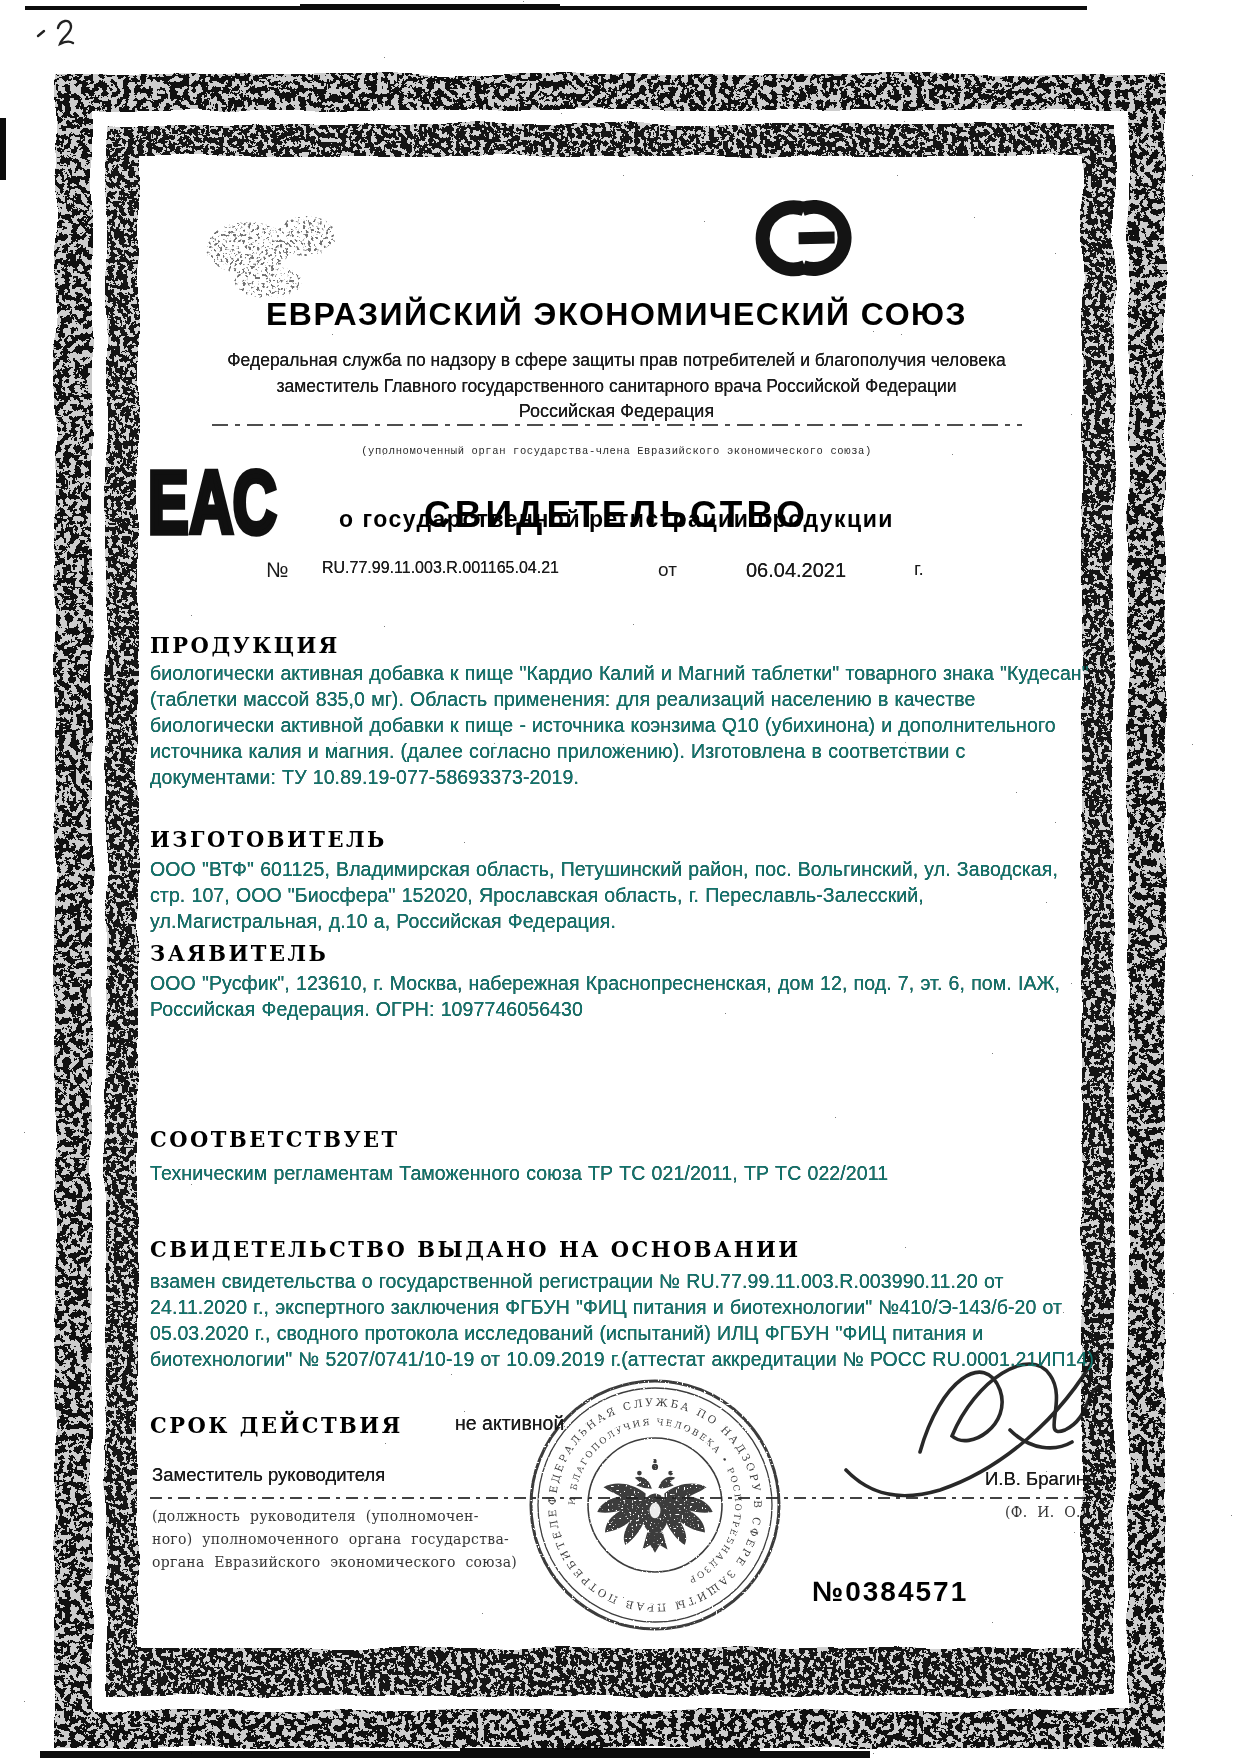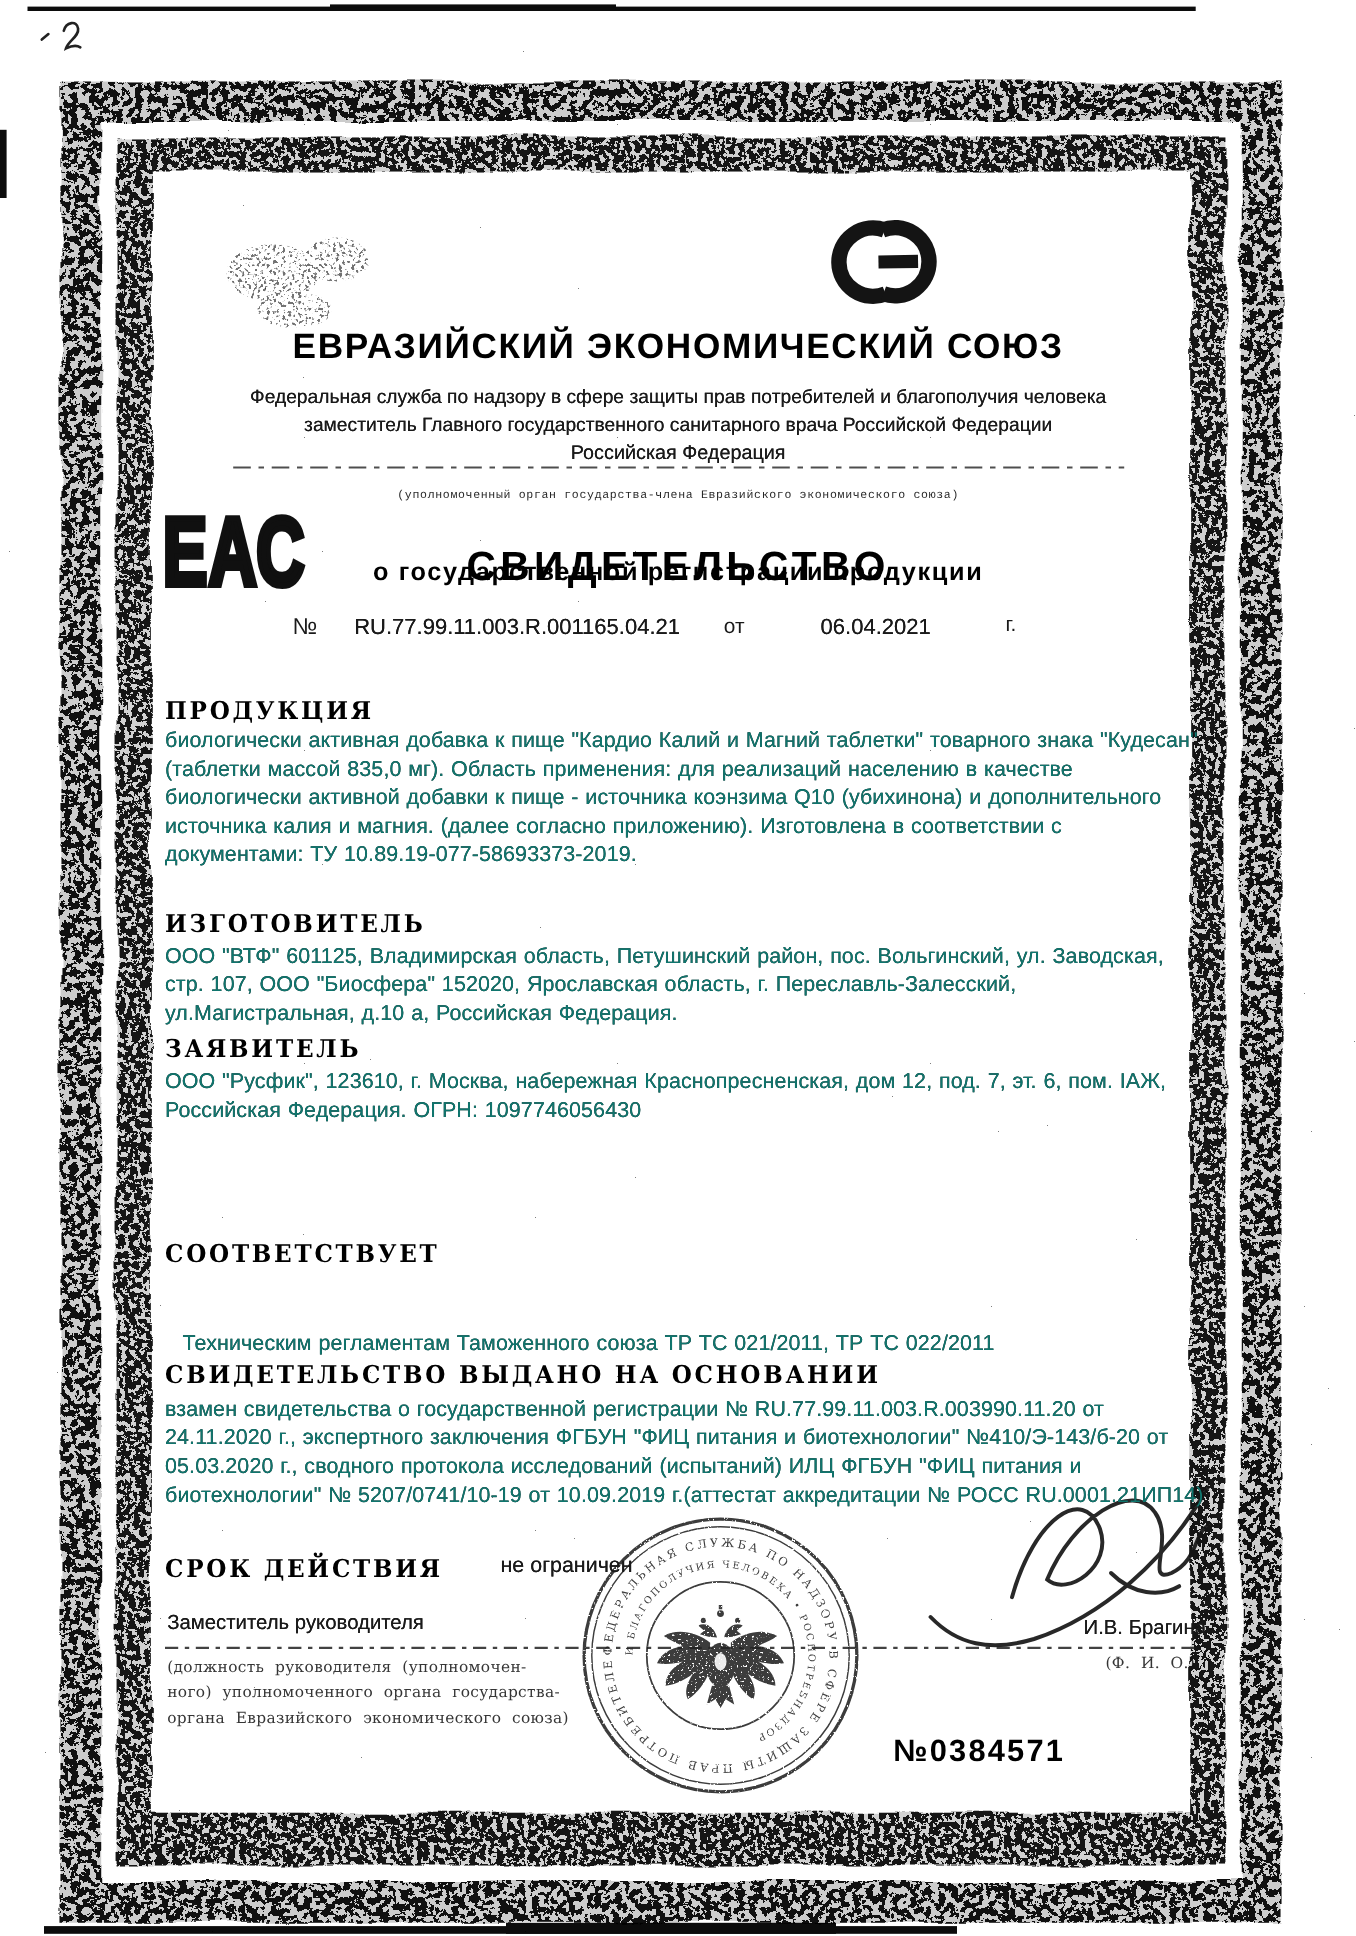--- a/index.html
+++ b/index.html
@@ -151,42 +151,42 @@
 
   <div class="abs ctr soft" style="top:445px;z-index:2;font-size:10.5px;letter-spacing:.6px;font-family:Liberation Mono, monospace;">(уполномоченный орган государства-члена Евразийского экономического союза)</div>
 
   <div class="abs eac" style="left:148px;top:452px;z-index:2;">ЕАС</div>
 
   <div class="abs ctr ser dist" style="top:471px;z-index:2;font-size:37px;font-weight:bold;letter-spacing:4px;margin-top:23px;">СВИДЕТЕЛЬСТВО</div>
 
   <div class="abs ctr ser dist" style="top:506px;z-index:2;font-size:23px;font-weight:bold;letter-spacing:1.5px;">о государственной регистрации продукции</div>
 
   <div class="abs ser" style="left:266px;top:558px;z-index:2;font-size:21px;">№</div>
-  <div class="abs san" style="left:322px;top:559px;z-index:2;font-size:20px;text-shadow:0 0 .3px #1a1a1a;text-align:center;">RU.77.99.11.003.R.001165.04.21</div>
+  <div class="abs san" style="left:322px;top:559px;z-index:2;font-size:16px;text-shadow:0 0 .3px #1a1a1a;text-align:center;">RU.77.99.11.003.R.001165.04.21</div>
   <div class="abs san" style="left:658px;top:559px;z-index:2;font-size:19px;">от</div>
   <div class="abs san" style="left:746px;top:559px;z-index:2;font-size:20px;text-shadow:0 0 .3px #1a1a1a;">06.04.2021</div>
   <div class="abs ser" style="left:914px;top:558px;z-index:2;font-size:19px;">г.</div>
 
   <div class="abs hd dist" style="left:150px;top:632px;z-index:2;">ПРОДУКЦИЯ</div>
   <div class="abs body-text" style="left:150px;top:660px;width:945px;z-index:2;">биологически активная добавка к пище "Кардио Калий и Магний таблетки" товарного знака "Кудесан" (таблетки массой 835,0 мг). Область применения: для реализаций населению в качестве биологически активной добавки к пище - источника коэнзима Q10 (убихинона) и дополнительного источника калия и магния. (далее согласно приложению). Изготовлена в соответствии с документами: ТУ 10.89.19-077-58693373-2019.</div>
 
   <div class="abs hd dist" style="left:150px;top:826px;z-index:2;">ИЗГОТОВИТЕЛЬ</div>
   <div class="abs body-text" style="left:150px;top:856px;width:945px;z-index:2;">ООО "ВТФ" 601125, Владимирская область, Петушинский район, пос. Вольгинский, ул. Заводская, стр. 107, ООО "Биосфера" 152020, Ярославская область, г. Переславль-Залесский, ул.Магистральная, д.10 а, Российская Федерация.</div>
 
   <div class="abs hd dist" style="left:150px;top:940px;z-index:2;">ЗАЯВИТЕЛЬ</div>
   <div class="abs body-text" style="left:150px;top:970px;width:945px;z-index:2;">ООО "Русфик", 123610, г. Москва, набережная Краснопресненская, дом 12, под. 7, эт. 6, пом. IАЖ, Российская Федерация. ОГРН: 1097746056430</div>
 
   <div class="abs hd dist" style="left:150px;top:1126px;z-index:2;">СООТВЕТСТВУЕТ</div>
-  <div class="abs body-text" style="left:166px;top:1160px;width:945px;z-index:2;margin-top:48px;">Техническим регламентам Таможенного союза ТР ТС 021/2011, ТР ТС 022/2011</div>
+  <div class="abs body-text" style="left:150px;top:1160px;width:945px;z-index:2;">Техническим регламентам Таможенного союза ТР ТС 021/2011, ТР ТС 022/2011</div>
 
   <div class="abs hd dist" style="left:150px;top:1236px;z-index:2;">СВИДЕТЕЛЬСТВО ВЫДАНО НА ОСНОВАНИИ</div>
   <div class="abs body-text" style="left:150px;top:1268px;width:945px;z-index:2;">взамен свидетельства о государственной регистрации № RU.77.99.11.003.R.003990.11.20 от 24.11.2020 г., экспертного заключения ФГБУН "ФИЦ питания и биотехнологии" №410/Э-143/б-20 от 05.03.2020 г., сводного протокола исследований (испытаний) ИЛЦ ФГБУН "ФИЦ питания и биотехнологии" № 5207/0741/10-19 от 10.09.2019 г.(аттестат аккредитации № РОСС RU.0001.21ИП14)</div>
 
   <div class="abs hd dist" style="left:150px;top:1412px;z-index:2;">СРОК ДЕЙСТВИЯ</div>
-  <div class="abs san" style="left:455px;top:1412px;z-index:2;font-size:19.5px;text-shadow:0 0 .3px #1a1a1a;">не ограничен</div>
+  <div class="abs san" style="left:455px;top:1412px;z-index:2;font-size:19.5px;text-shadow:0 0 .3px #1a1a1a;">не активной</div>
 
   <div class="abs san" style="left:152px;top:1464px;z-index:2;font-size:18.5px;text-shadow:0 0 .3px #1a1a1a;">Заместитель  руководителя</div>
   <div class="abs san" style="left:985px;top:1468px;z-index:2;font-size:18.5px;text-shadow:0 0 .3px #1a1a1a;">И.В. Брагина</div>
 
   <div class="abs cap soft" style="left:1005px;top:1504px;z-index:2;">(Ф. И. О.)</div>
 
   <div class="abs cap soft" style="left:152px;top:1508px;z-index:2;">(должность  руководителя  (уполномочен-</div>
   <div class="abs cap soft" style="left:152px;top:1531px;z-index:2;">ного)  уполномоченного  органа  государства-</div>
   <div class="abs cap soft" style="left:152px;top:1554px;z-index:2;">органа Евразийского экономического союза)</div>
 

